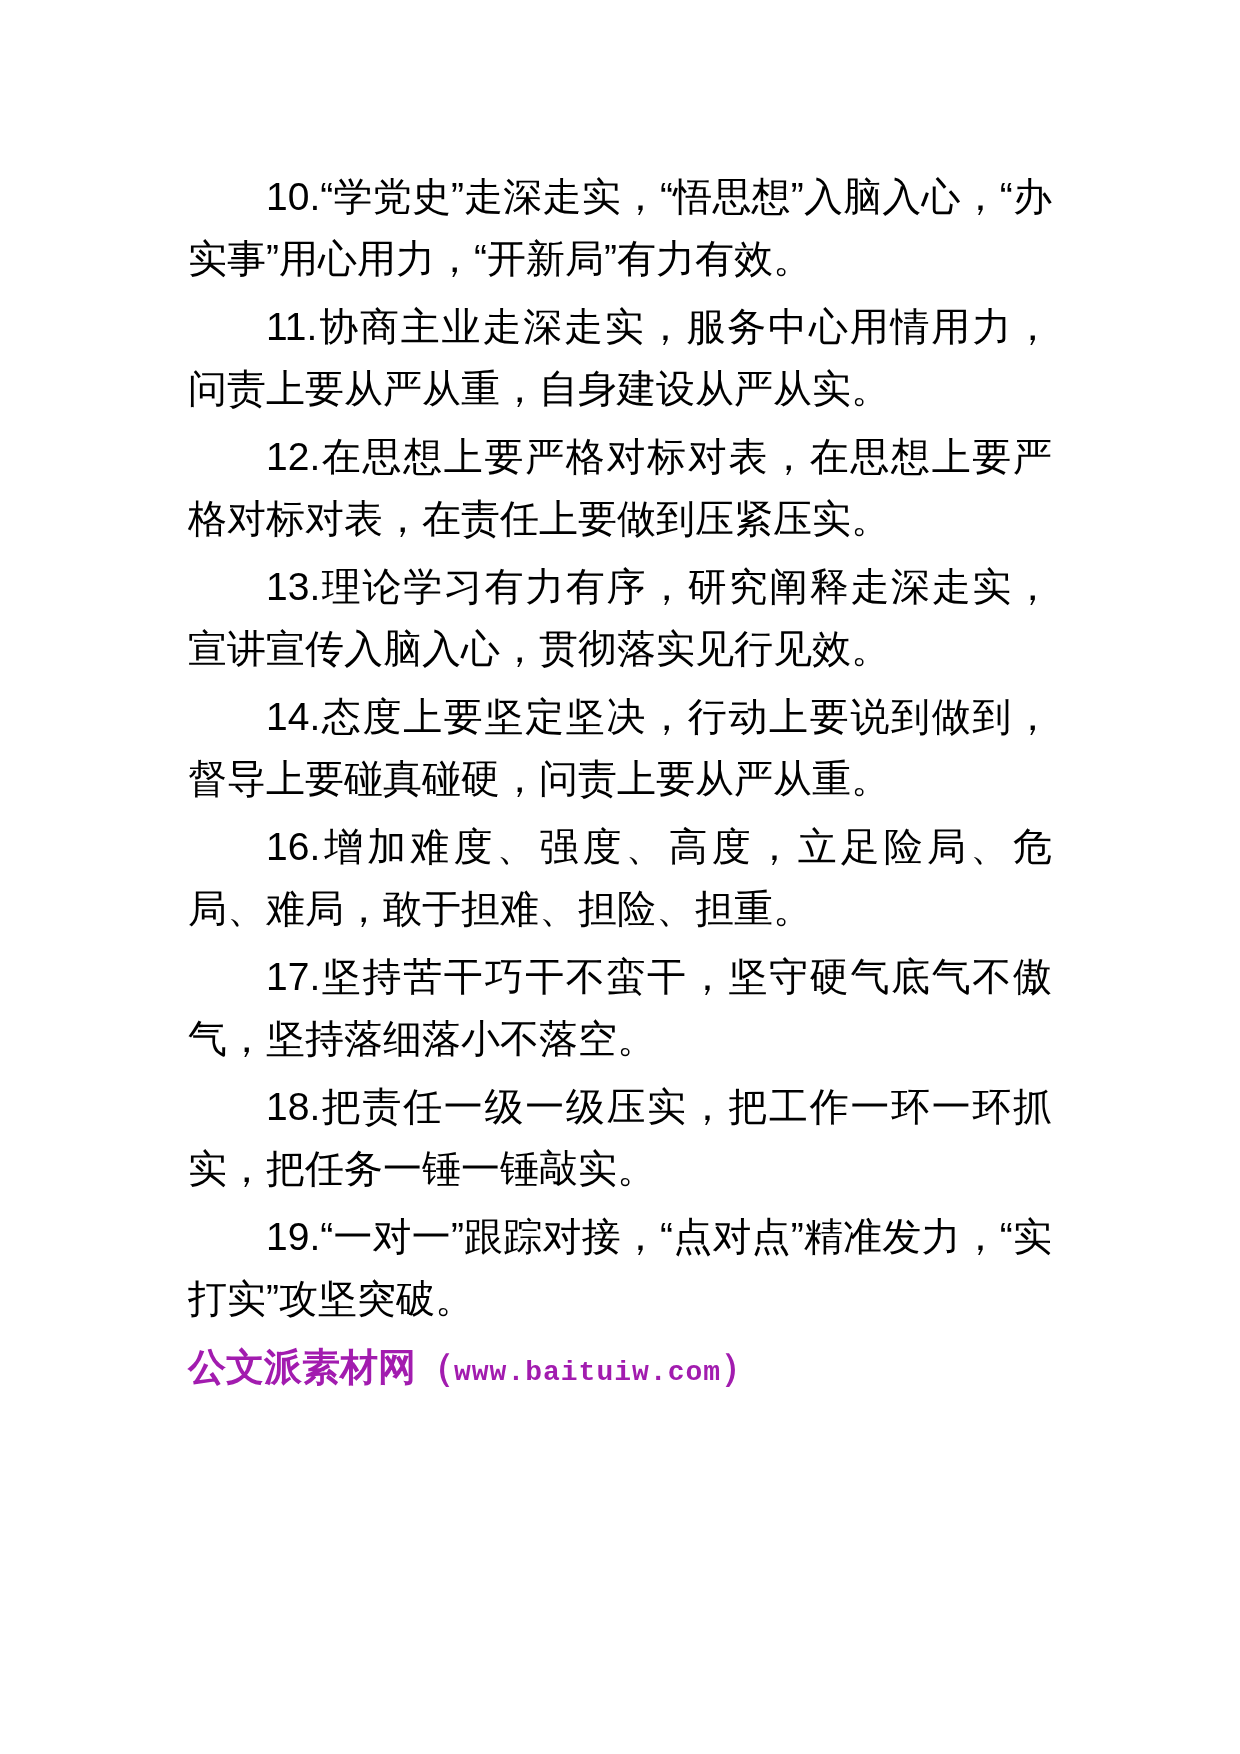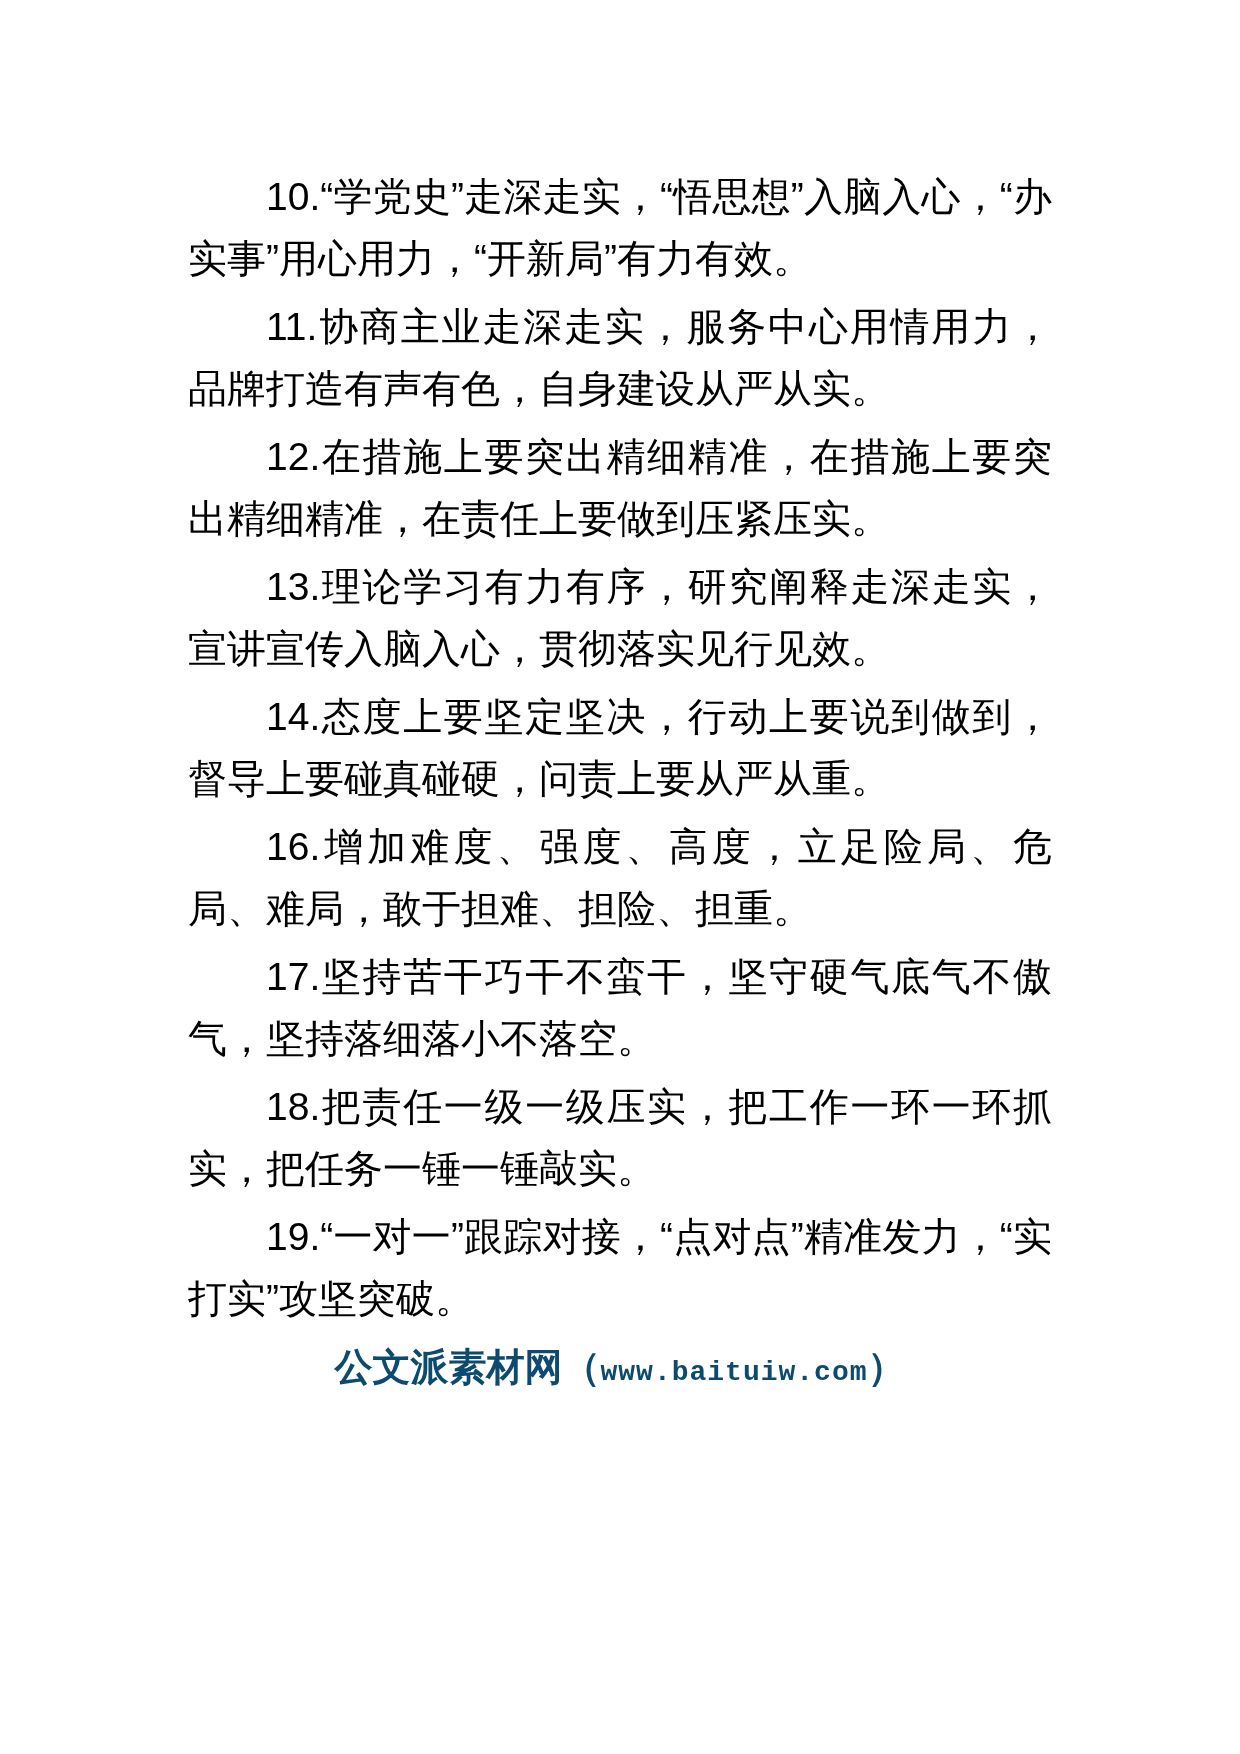--- a/index.html
+++ b/index.html
@@ -26,46 +26,45 @@
     text-align: justify;
     color: #000000;
   }
   p.item {
     margin: 0 0 6px 0;
     text-indent: 2em;
     word-break: break-all;
   }
   .footer {
     margin-top: 4px;
-    text-align: center;
     font-family: "Liberation Serif", "DejaVu Serif", serif;
     font-weight: bold;
     font-size: 38px;
     line-height: 62px;
     text-indent: 0;
-    color: #0c4a6e;
+    color: #a21caf;
   }
   .footer .url {
     font-family: "Liberation Mono", "DejaVu Sans Mono", monospace;
     font-size: 28px;
     font-weight: bold;
     letter-spacing: 1px;
   }
 </style>
 </head>
 <body>
 
 <div class="page">
   <div class="content">
 
     <p class="item"><span>10.</span><span>“学党史”走深走实，“悟思想”入脑入心，“办实事”用心用力，“开新局”有力有效。</span></p>
 
-    <p class="item"><span>11.</span><span>协商主业走深走实，服务中心用情用力，品牌打造有声有色，自身建设从严从实。</span></p>
+    <p class="item"><span>11.</span><span>协商主业走深走实，服务中心用情用力，问责上要从严从重，自身建设从严从实。</span></p>
 
-    <p class="item"><span>12.</span><span>在措施上要突出精细精准，在措施上要突出精细精准，在责任上要做到压紧压实。</span></p>
+    <p class="item"><span>12.</span><span>在思想上要严格对标对表，在思想上要严格对标对表，在责任上要做到压紧压实。</span></p>
 
     <p class="item"><span>13.</span><span>理论学习有力有序，研究阐释走深走实，宣讲宣传入脑入心，贯彻落实见行见效。</span></p>
 
     <p class="item"><span>14.</span><span>态度上要坚定坚决，行动上要说到做到，督导上要碰真碰硬，问责上要从严从重。</span></p>
 
 
     <p class="item"><span>16.</span><span>增加难度、强度、高度，立足险局、危局、难局，敢于担难、担险、担重。</span></p>
 
     <p class="item"><span>17.</span><span>坚持苦干巧干不蛮干，坚守硬气底气不傲气，坚持落细落小不落空。</span></p>
 

